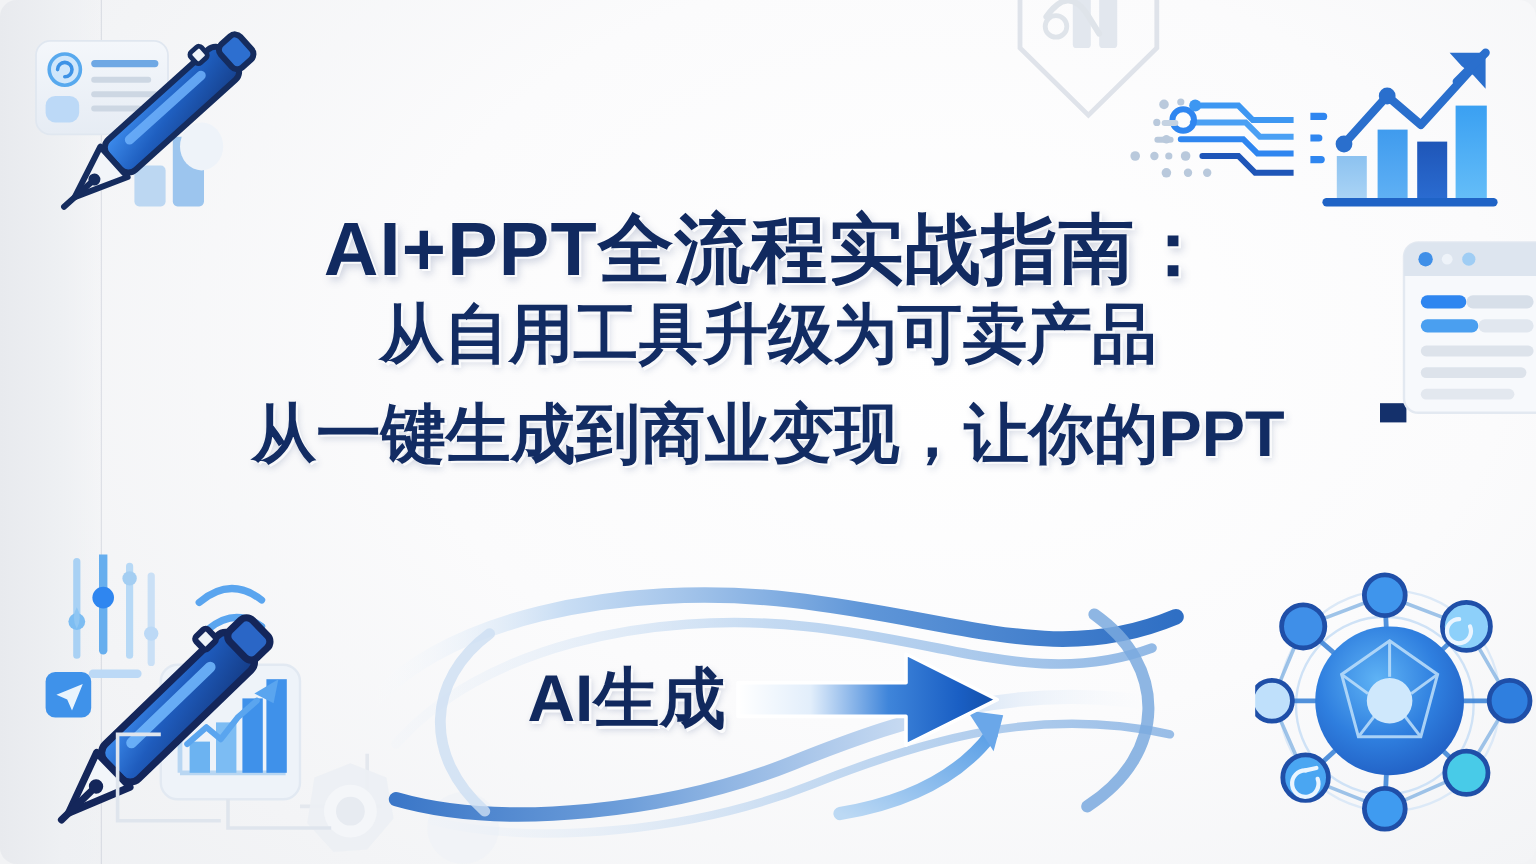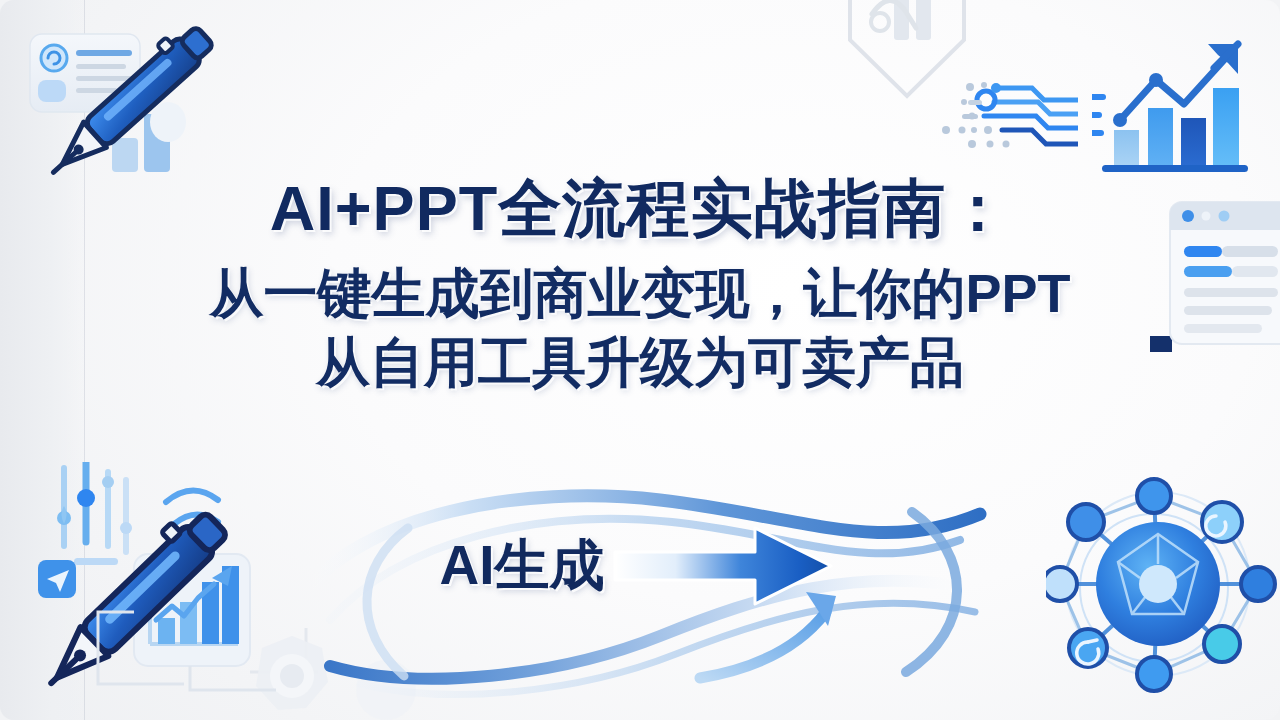--- a/index.html
+++ b/index.html
@@ -41,21 +41,21 @@
     white-space:nowrap;
   }
   .t-sub.l1{margin-top:20px;}
   .t-sub.l2{margin-top:6px;}
 
   
   .flow{
     position:absolute;left:0;right:0;top:470px;height:230px;z-index:30;
   }
   .flow-row{
-    position:absolute;left:0;right:0;top:41px;height:110px;
+    position:absolute;left:0;right:0;top:58px;height:110px;
     display:flex;align-items:center;justify-content:center;gap:0px;
   }
   .flow-label{
     font-size:55px;font-weight:bold;color:#11295e;
     text-shadow:2px 2px 0 rgba(255,255,255,.85), 2px 3px 6px rgba(60,80,130,.25);
     white-space:nowrap;
   }
   .flow-arrow{width:224px;height:96px;margin:0 6px;flex:none;}
   .ribbons{position:absolute;left:0;top:0;width:100%;height:230px;}
 
@@ -338,22 +338,22 @@
       </g>
 
       <path d="M170 44 a10 10 0 1 0 9 6" fill="none" stroke="#eaf5ff" stroke-width="3.5" stroke-linecap="round"></path>
       <path d="M42 170 a11 11 0 1 0 10 7" fill="none" stroke="#eaf5ff" stroke-width="3.5" stroke-linecap="round"></path>
       <path d="M42 170 l9 -2" stroke="#eaf5ff" stroke-width="3.5" stroke-linecap="round"></path>
     </svg>
   </div>
 
   <div class="titles">
     <div class="t-main">AI+PPT全流程实战指南：</div>
+    <div class="t-sub l2">从自用工具升级为可卖产品</div>
     <div class="t-sub l1">从一键生成到商业变现，让你的PPT</div>
-    <div class="t-sub l2">从自用工具升级为可卖产品</div>
   </div>
 
   <div class="flow">
 
     <svg class="ribbons" viewBox="0 0 1280 230" preserveAspectRatio="none">
       <defs>
         <linearGradient id="rb1" x1="0" y1="0" x2="1" y2="0">
           <stop offset="0" stop-color="#ffffff" stop-opacity="0"></stop>
           <stop offset=".25" stop-color="#bcd6f2" stop-opacity=".8"></stop>
           <stop offset=".62" stop-color="#5f96d8"></stop>

